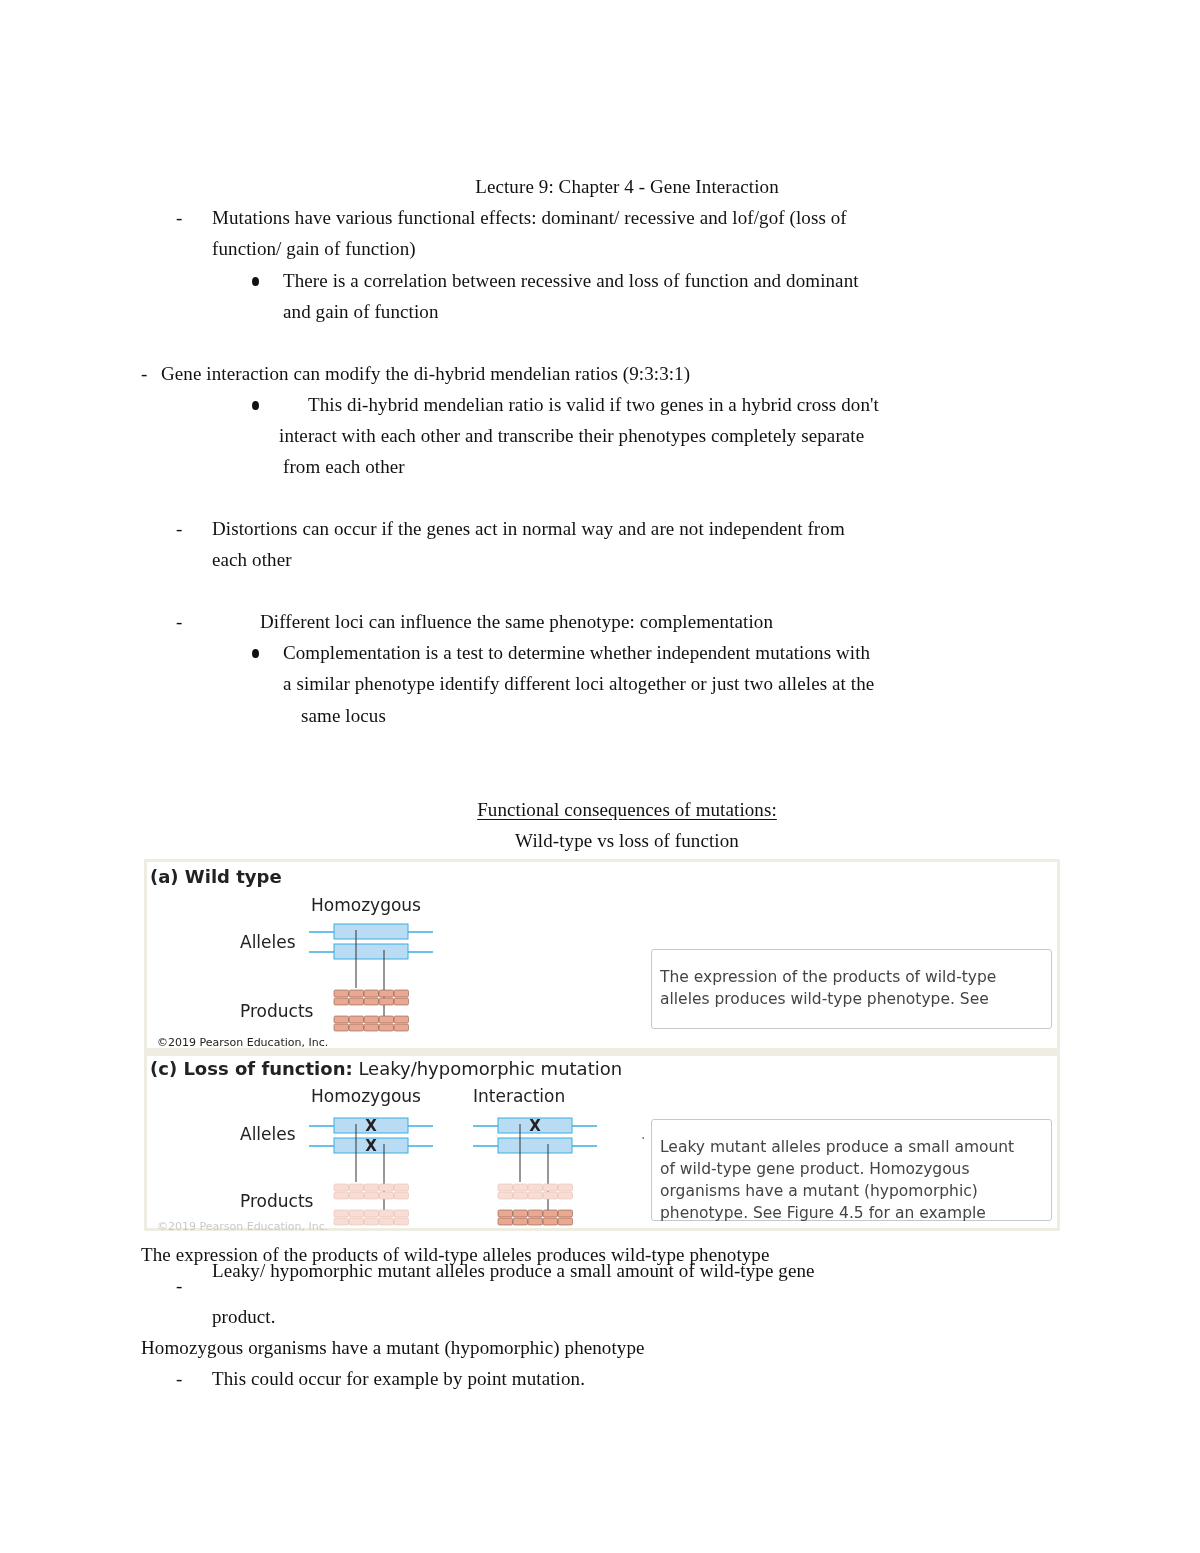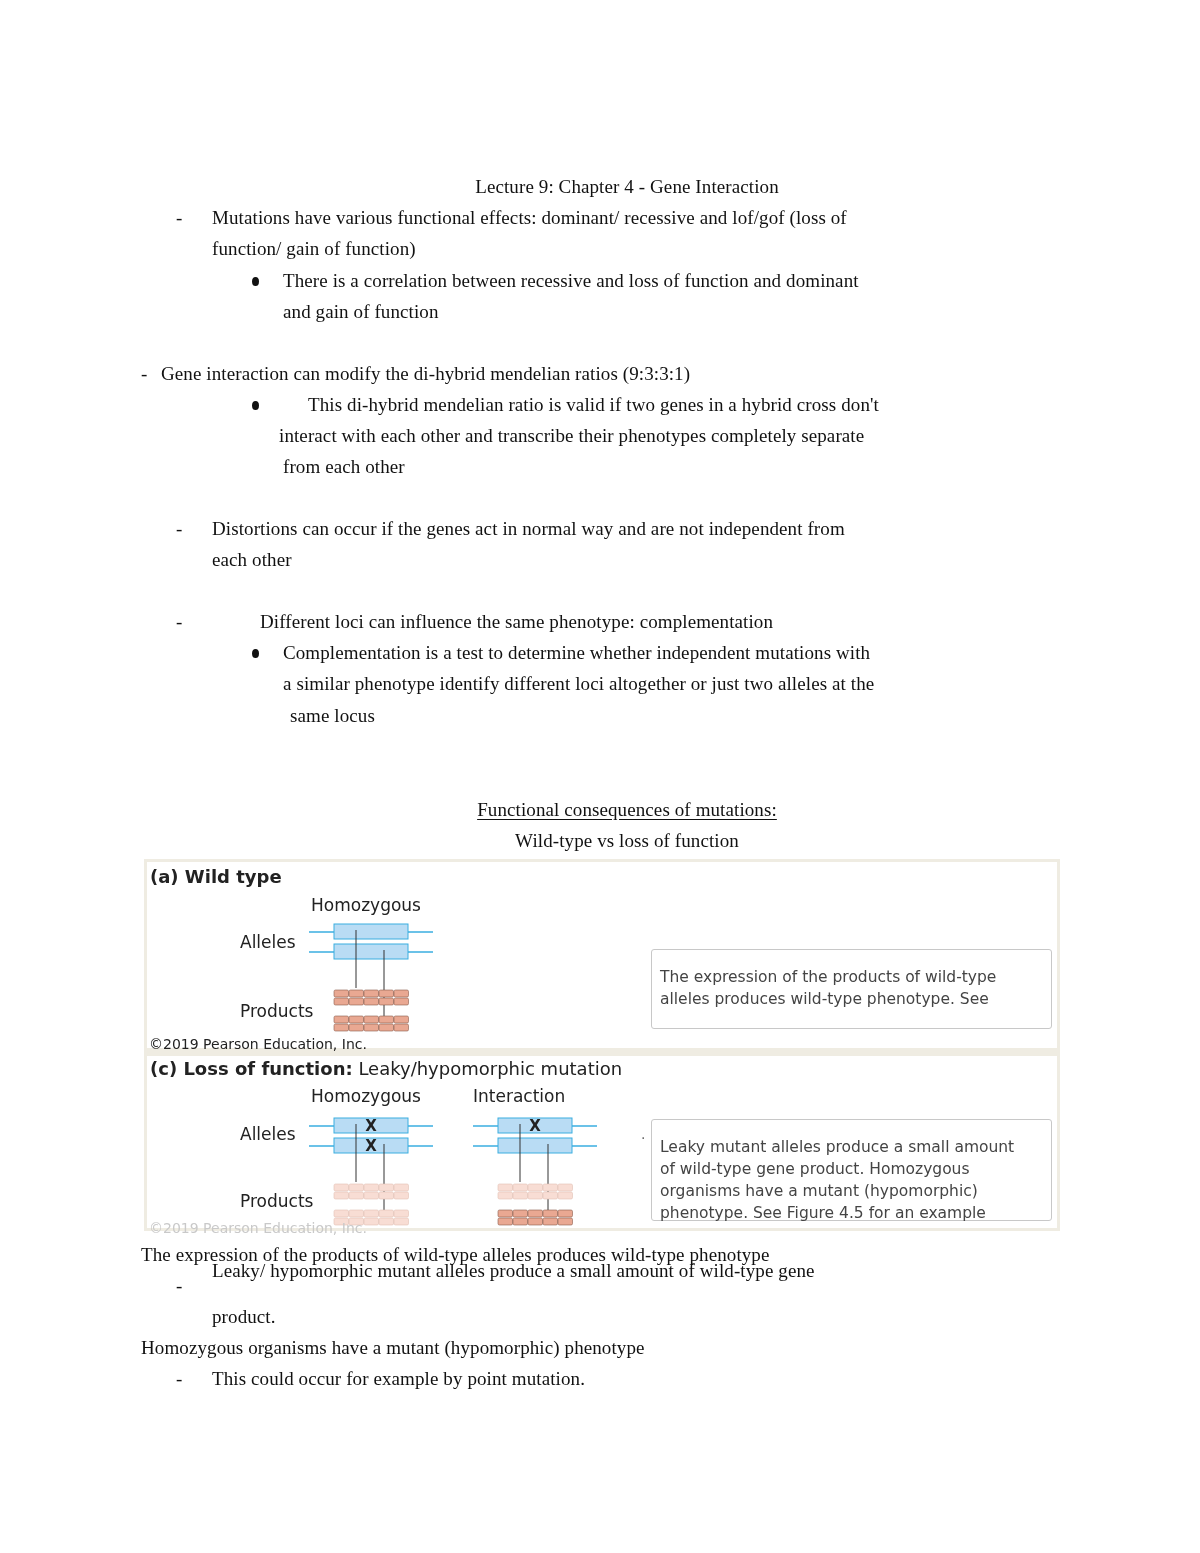--- a/index.html
+++ b/index.html
@@ -16,21 +16,21 @@
   .fig { position: absolute; left: 144px; width: 916px; background: #fff; border: 3px solid #efece2; box-sizing: border-box; }
   .fig-a { top: 859px; height: 192px; }
   .fig-c { top: 1051px; height: 180px; border-top: 5px solid #efece2; }
   .fig .sans { font-family: "DejaVu Sans", "Liberation Sans", sans-serif; position: absolute; white-space: nowrap; color: #222; }
   .panel-title { font-size: 18px; font-weight: bold; left: 3px; }
   .panel-title .light { font-weight: normal; }
   .lbl { font-size: 17px; }
   .caption-box { position: absolute; border: 1px solid #c8c8c8; border-radius: 3px; background: #fff;
                  font-family: "DejaVu Sans", "Liberation Sans", sans-serif; font-size: 15.5px; line-height: 22px;
                  color: #444; padding: 16px 8px; box-sizing: border-box; }
-  .copyright { font-size: 14px; color: #999; left: 2px; }
+  .copyright { font-size: 11px; color: #999; left: 10px; }
   svg { position: absolute; overflow: visible; }
 </style>
 </head>
 <body>
 
 <div class="txt title" style="top:171px;">Lecture 9: Chapter 4 - Gene Interaction</div>
 
 <div class="dash" style="left:176px; top:202px;">-</div>
 <div class="txt" style="left:212px; top:202px;">Mutations have various functional effects: dominant/ recessive and lof/gof (loss of</div>
 <div class="txt" style="left:212px; top:233px;">function/ gain of function)</div>
@@ -50,21 +50,21 @@
 <div class="dash" style="left:176px; top:513px;">-</div>
 <div class="txt" style="left:212px; top:513px;">Distortions can occur if the genes act in normal way and are not independent from</div>
 <div class="txt" style="left:212px; top:544px;">each other</div>
 
 <div class="dash" style="left:176px; top:606px;">-</div>
 <div class="txt" style="left:212px; top:606px;margin-left:48px;">Different loci can influence the same phenotype: complementation</div>
 
 <div class="bullet" style="left:252px; top:649px;"></div>
 <div class="txt" style="left:283px; top:637px;">Complementation is a test to determine whether independent mutations with</div>
 <div class="txt" style="left:283px; top:668px;">a similar phenotype identify different loci altogether or just two alleles at the</div>
-<div class="txt" style="left:290px; top:700px;">same locus</div>
+<div class="txt" style="left:301px; top:700px;">same locus</div>
 
 <div class="txt title u" style="top:794px;">Functional consequences of mutations:</div>
 <div class="txt title" style="top:825px;">Wild-type vs loss of function</div>
 
 <div class="fig fig-a">
   <div class="sans panel-title" style="top:4px;">(a)  Wild type</div>
   <div class="sans lbl" style="left:164px; top:33px;">Homozygous</div>
   <div class="sans lbl" style="left:93px; top:70px;">Alleles</div>
   <div class="sans lbl" style="left:93px; top:139px;">Products</div>
   <svg class="schematic" style="left:0; top:0;" width="910" height="186">

